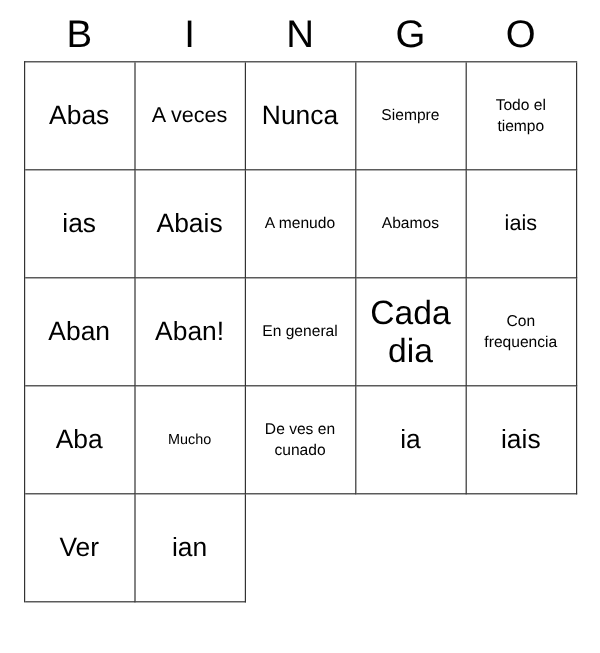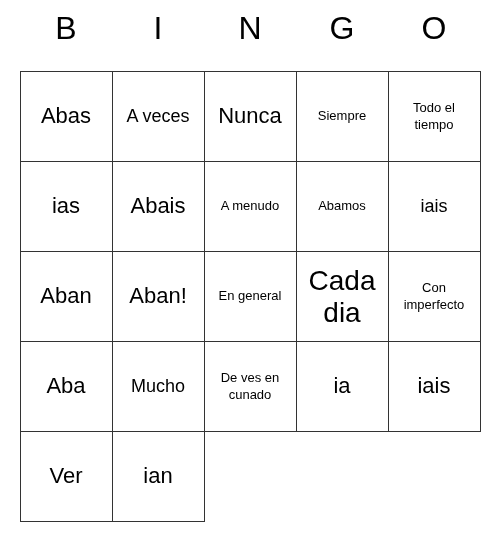--- a/index.html
+++ b/index.html
@@ -25,21 +25,20 @@
       text-align: center;
       font-size: 32px;
       font-weight: normal;
     }
     .bingo-grid {
       display: grid;
       grid-template-columns: repeat(5, 92px);
       grid-template-rows: repeat(5, 90px);
       border-left: 1.5px solid #333;
       border-top: 1.5px solid #333;
-      margin-top: 20px;
     }
     .bingo-cell {
       border-right: 1.5px solid #333;
       border-bottom: 1.5px solid #333;
       display: flex;
       align-items: center;
       justify-content: center;
       text-align: center;
       padding: 4px;
     }
@@ -104,27 +103,27 @@
     <div class="bingo-cell">
       <span class="cell-text-large">Aban!</span>
     </div>
     <div class="bingo-cell">
       <span class="cell-text">En general</span>
     </div>
     <div class="bingo-cell">
       <span class="cell-text-xlarge" style="font-weight: normal;">Cada dia</span>
     </div>
     <div class="bingo-cell">
-      <span class="cell-text">Con imperfecto</span>
+      <span class="cell-text">Con frequencia</span>
     </div>
     <div class="bingo-cell">
       <span class="cell-text-large">Aba</span>
     </div>
     <div class="bingo-cell">
-      <span class="cell-text-large" style="font-size: 18px;">Mucho</span>
+      <span class="cell-text-large" style="font-size: 12px;">Mucho</span>
     </div>
     <div class="bingo-cell">
       <span class="cell-text">De ves en cunado</span>
     </div>
     <div class="bingo-cell">
       <span class="cell-text-large">ia</span>
     </div>
     <div class="bingo-cell">
       <span class="cell-text-large">iais</span>
     </div>

